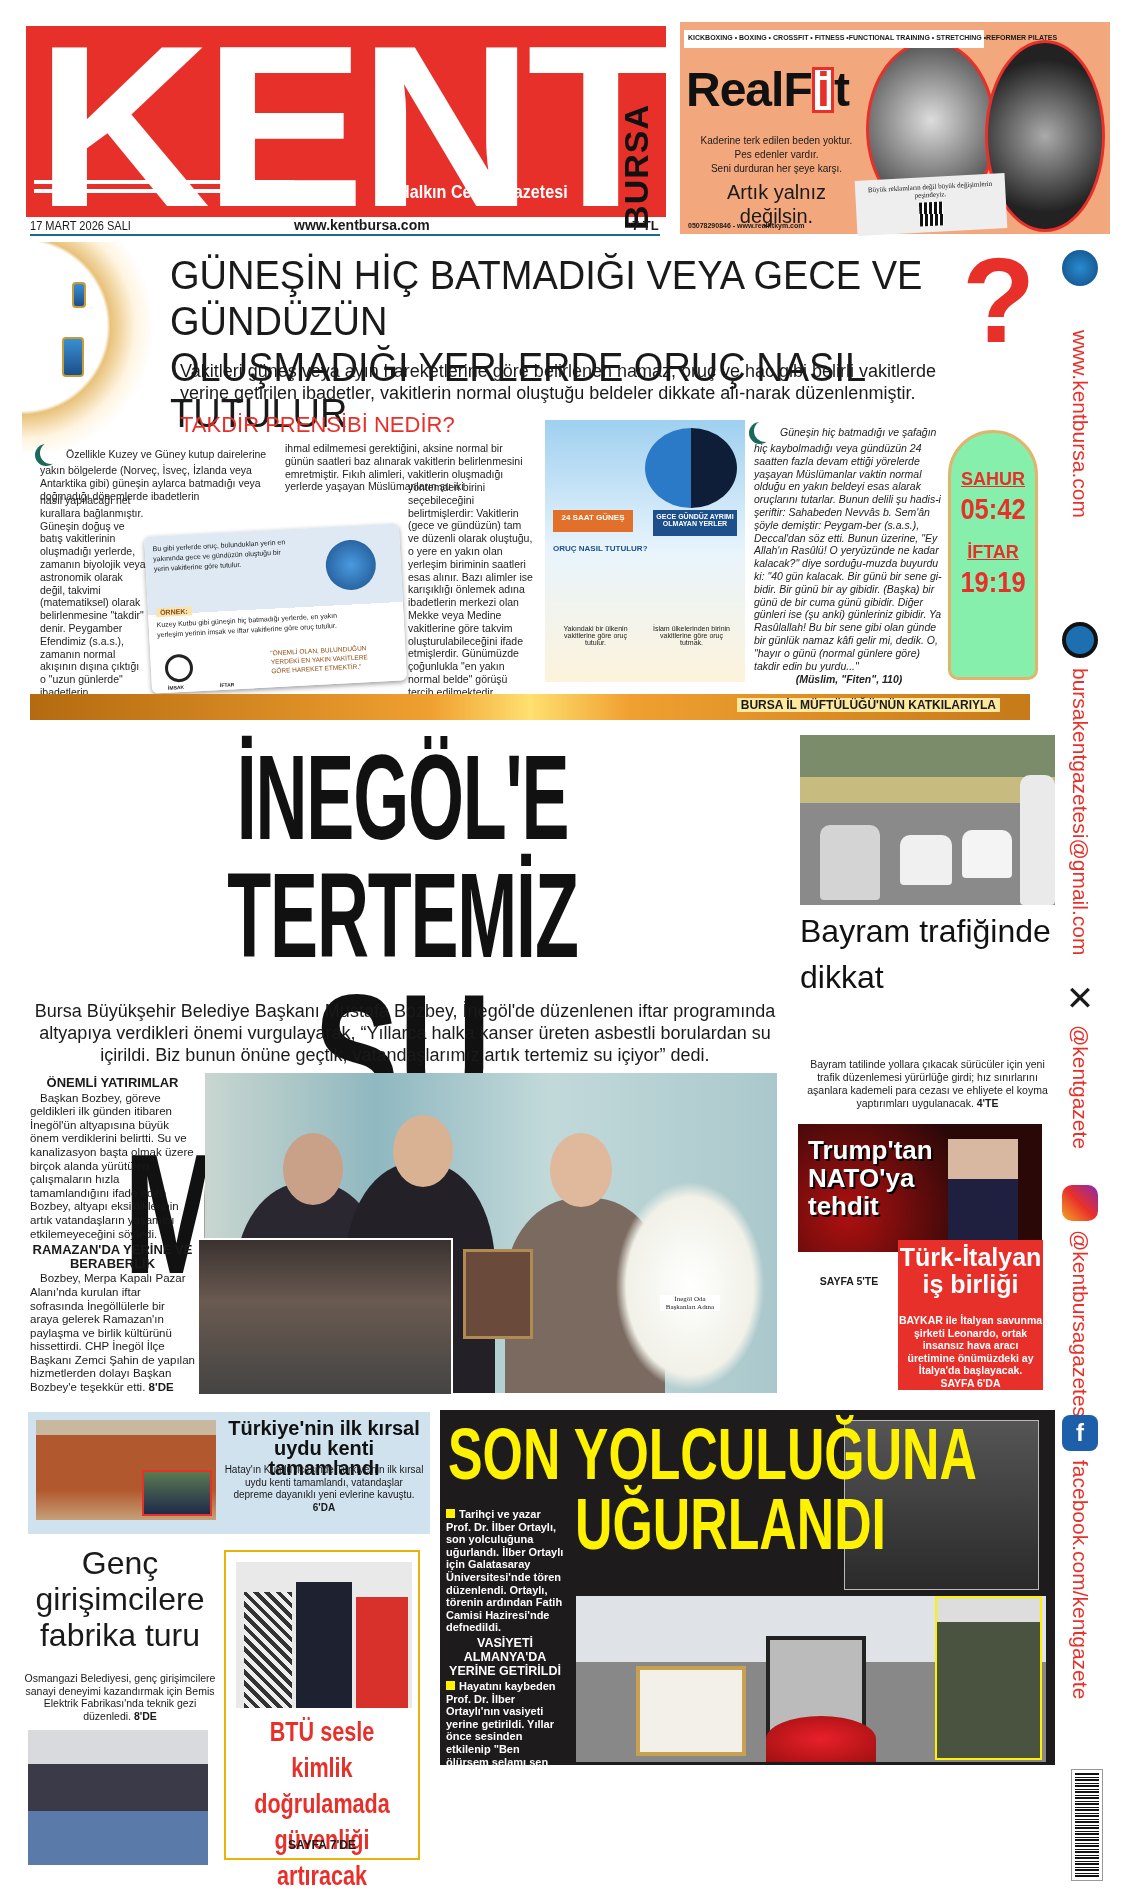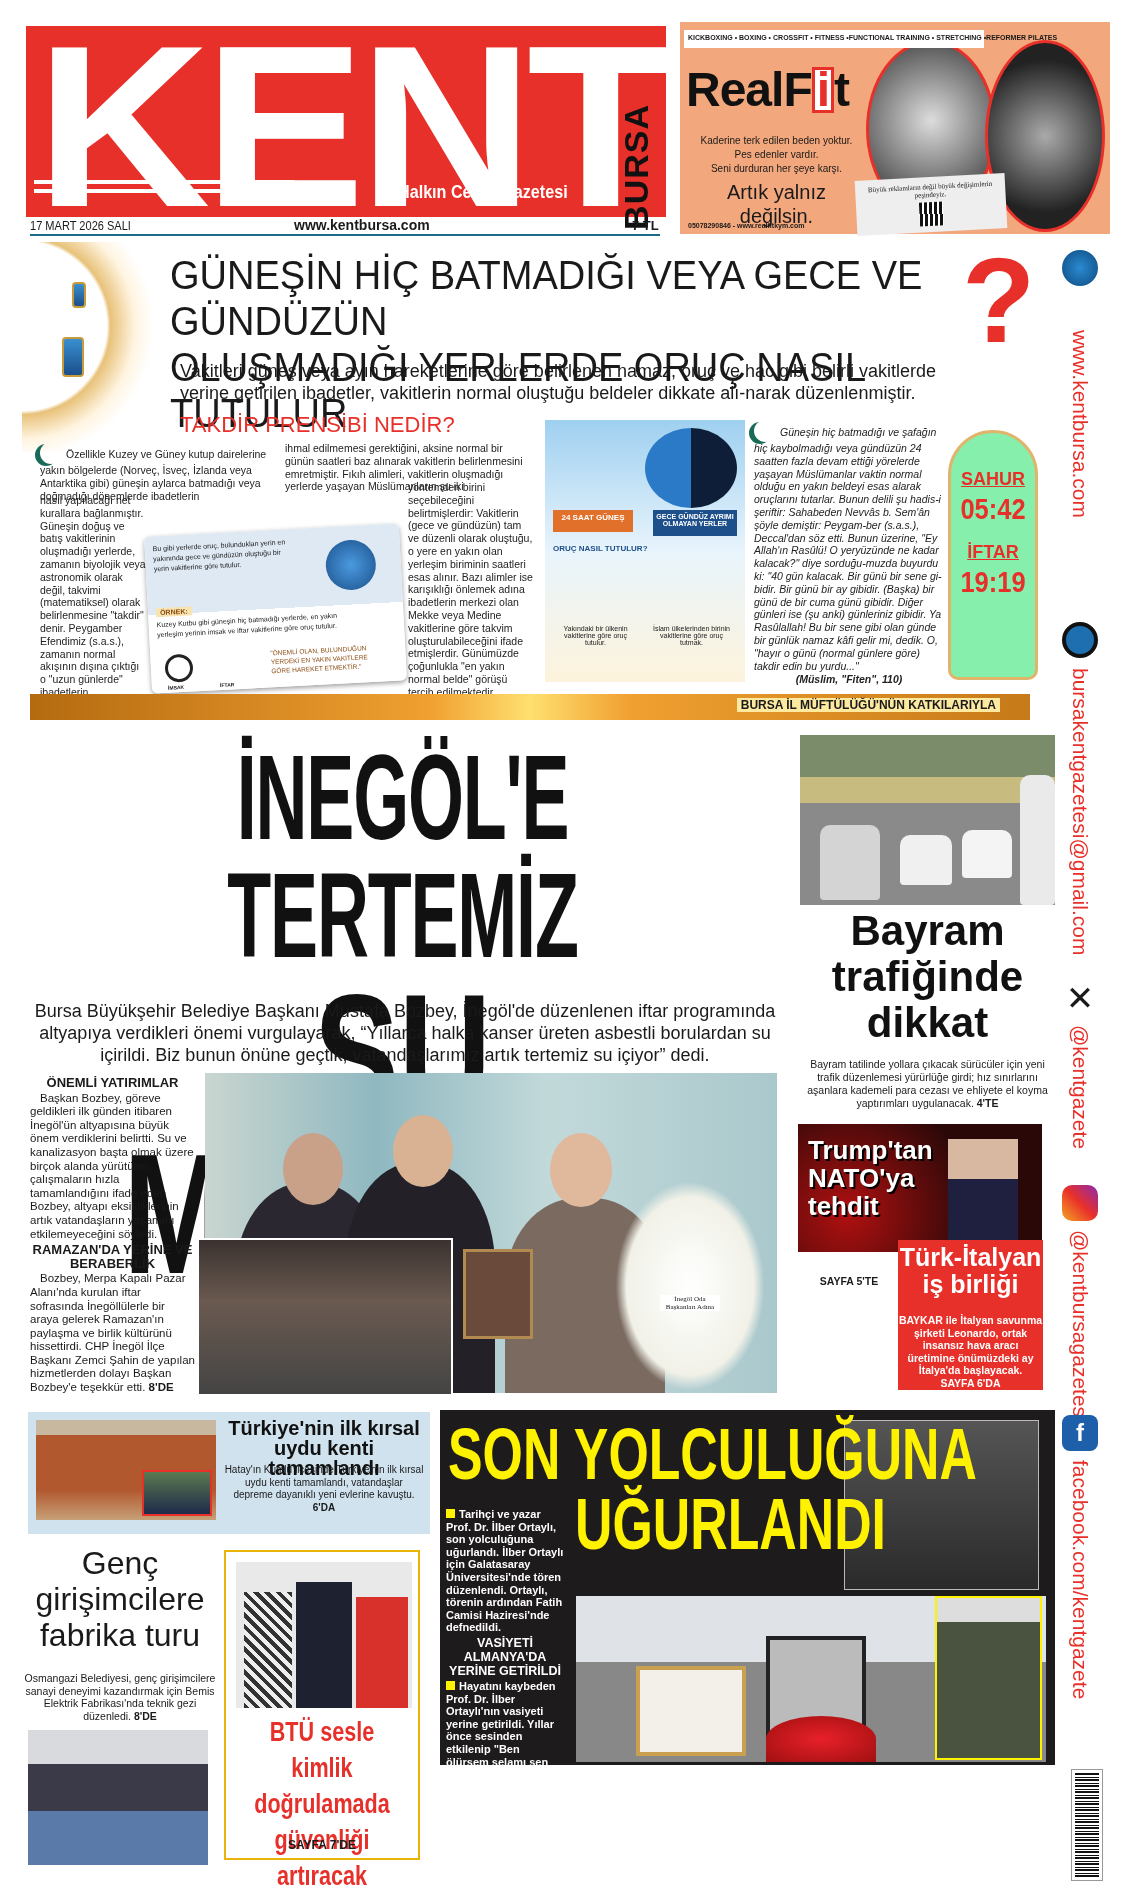--- a/index.html
+++ b/index.html
@@ -59,21 +59,21 @@
 .sidecol{left:30px;top:1076px;width:165px;font-size:11.5px;line-height:13.6px}
 .sidecol h4{font-size:13px;font-weight:900;text-align:center;margin:0 0 2px}
 .sidecol p{text-indent:10px}
 .mainphoto{left:205px;top:1073px;width:572px;height:320px;background:linear-gradient(90deg,#c9d6d0,#8fb8c0 30%,#c2d9da 60%,#aac8cc)}
 .person{position:absolute;border-radius:45% 45% 0 0;background:#2a2730}
 .head{position:absolute;border-radius:50%;background:#d9b294}
 .inset{left:197px;top:1238px;width:256px;height:158px;border:2px solid #fff;background:linear-gradient(#3a3230,#6a5a50 40%,#444)}
 
 .bphoto{left:800px;top:735px;width:255px;height:170px;background:linear-gradient(#7a8c6a 0 25%,#c8bb80 25% 40%,#8a8a8a 40%)}
 .car{position:absolute;background:#e8e8e8;border-radius:10px 10px 4px 4px}
-.bhl{left:800px;top:908px;width:255px;text-align:center;font-weight:700;font-size:42px;line-height:46px;color:#111}
+.bhl{left:800px;top:908px;width:255px;text-align:left;font-weight:400;font-size:32px;line-height:46px;color:#111}
 .btxt{left:800px;top:1058px;width:255px;text-align:center;font-size:10.5px;line-height:13px}
 .trump{left:798px;top:1124px;width:244px;height:128px;background:radial-gradient(circle at 20% 70%,#b01010,#2a0808 60%)}
 .trump .t{position:absolute;left:10px;top:12px;font-family:"Liberation Sans Narrow","Liberation Sans",sans-serif;font-weight:900;font-size:26px;line-height:28px;color:#fff;text-shadow:2px 2px 0 #000}
 .ttext{left:798px;top:1275px;width:102px;text-align:center;font-size:10.5px;line-height:12.5px}
 .ital{left:898px;top:1240px;width:145px;height:150px;background:#e8302a;color:#fff;text-align:center;padding-top:4px}
 .ital .h{font-family:"Liberation Sans Narrow","Liberation Sans",sans-serif;font-weight:900;font-size:25px;line-height:27px}
 .ital .b{font-weight:700;font-size:10.5px;line-height:12.5px;margin-top:16px}
 
 .uydu{left:28px;top:1412px;width:402px;height:122px;background:#cfe2ee}
 .uydu .ph{position:absolute;left:8px;top:8px;width:180px;height:100px;background:linear-gradient(#c9b8a0 0 15%,#b2582e 15% 70%,#c7a078)}

